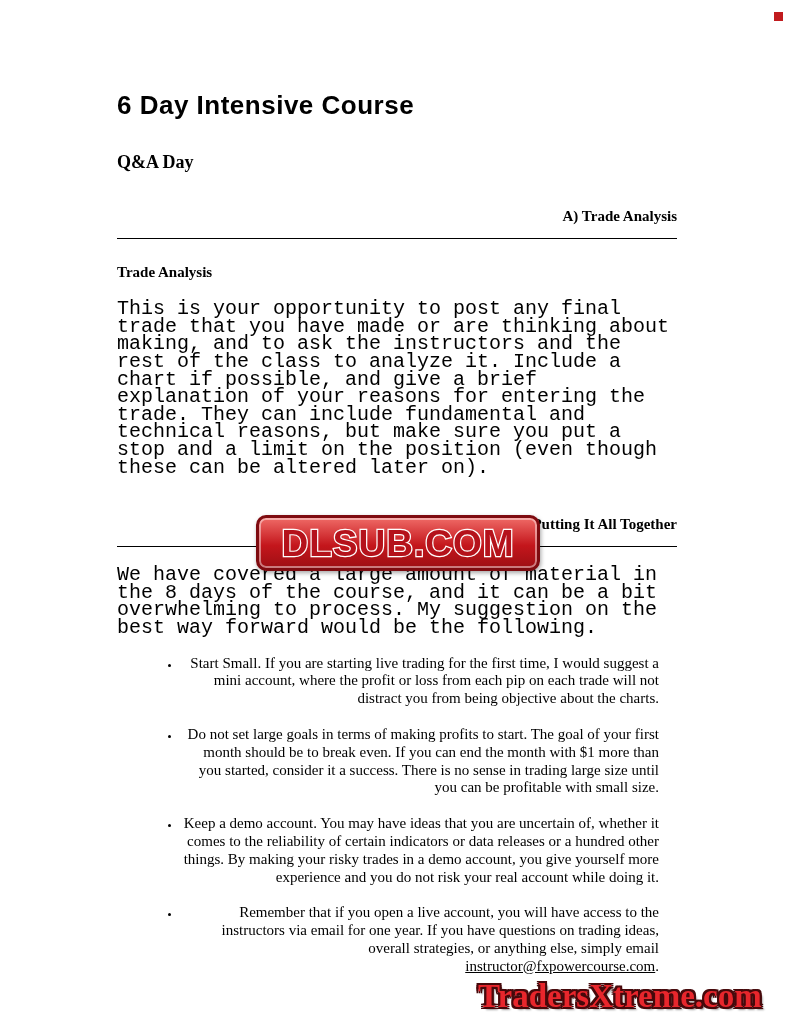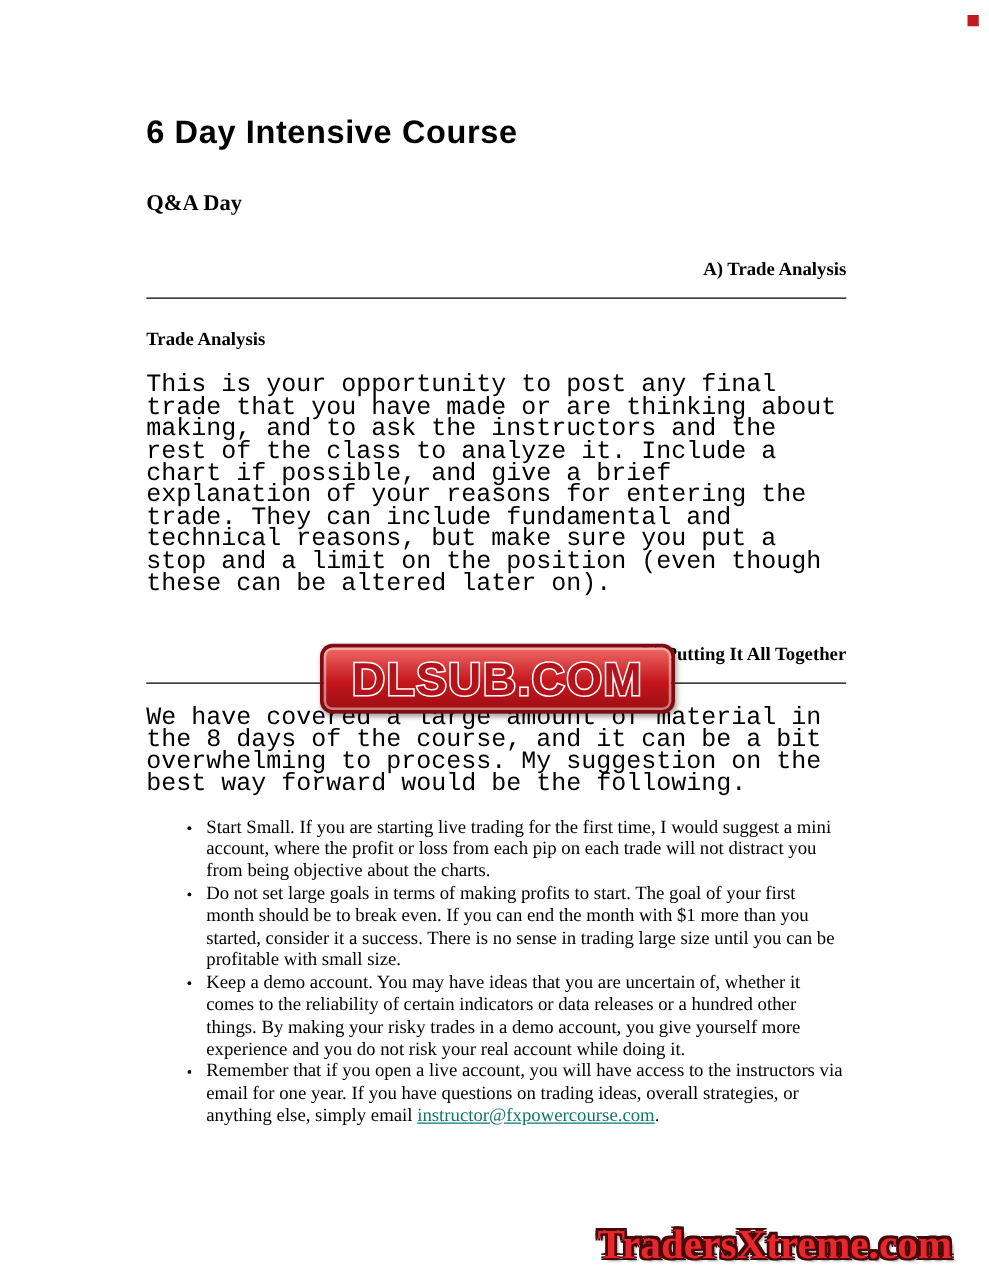--- a/index.html
+++ b/index.html
@@ -78,23 +78,23 @@
     font-family: Liberation Mono, monospace;
   }
   .sec-heading.second { margin-top: 40px; }
   .bullets {
     margin: 17px 0 0 0;
     padding: 0 0 0 46px;
     font-size: 15px;
     line-height: 17.8px;
     list-style: disc outside;
   }
-  .bullets li { margin: 0; padding-left: 2px; }
+  .bullets li { margin: 18px; padding-left: 2px; text-align: right; }
   .bullets li::marker { font-size: 11px; }
-  .email-link { color: #0f766e; text-decoration: underline; }
+  .email-link { color: #000000; text-decoration: underline; }
 
   
   .stamp {
     position: absolute;
     left: 256px;
     top: 515px;
     width: 278px;
     height: 50px;
     border-radius: 10px;
     background: linear-gradient(#ef6a66, #c4161c 55%, #9e0f14);

